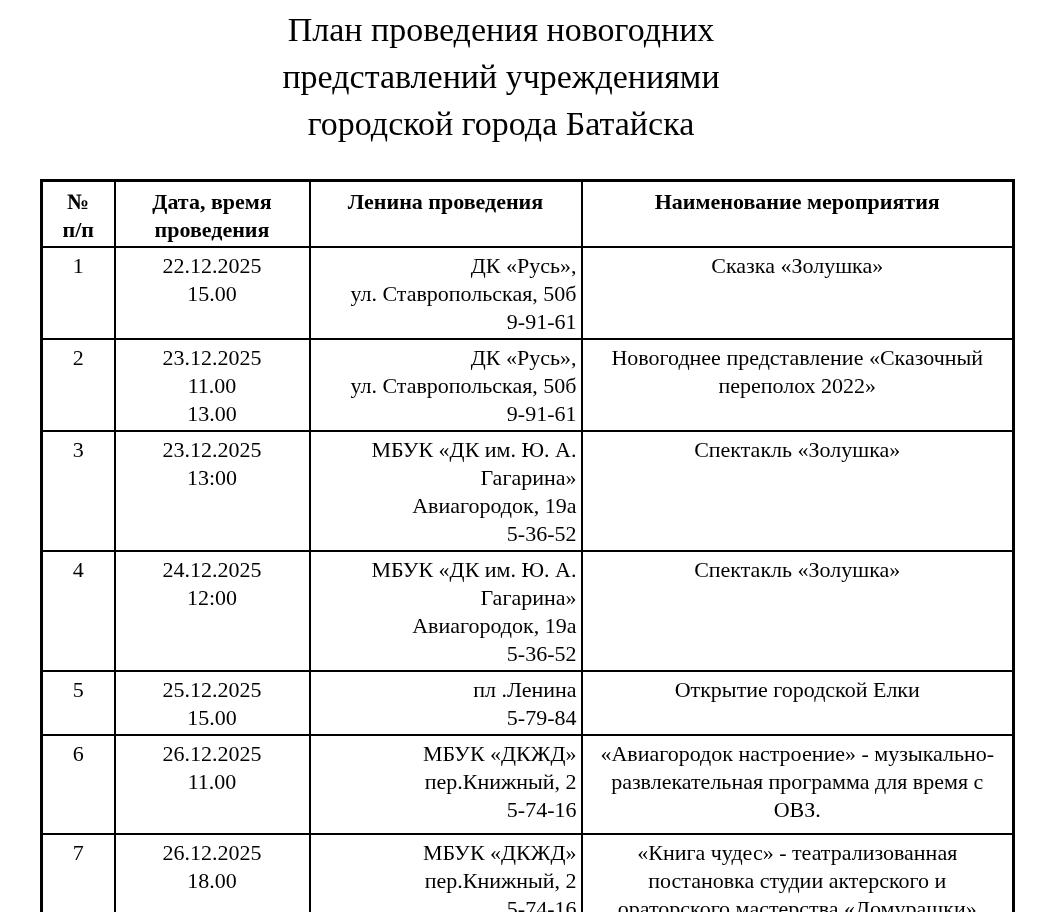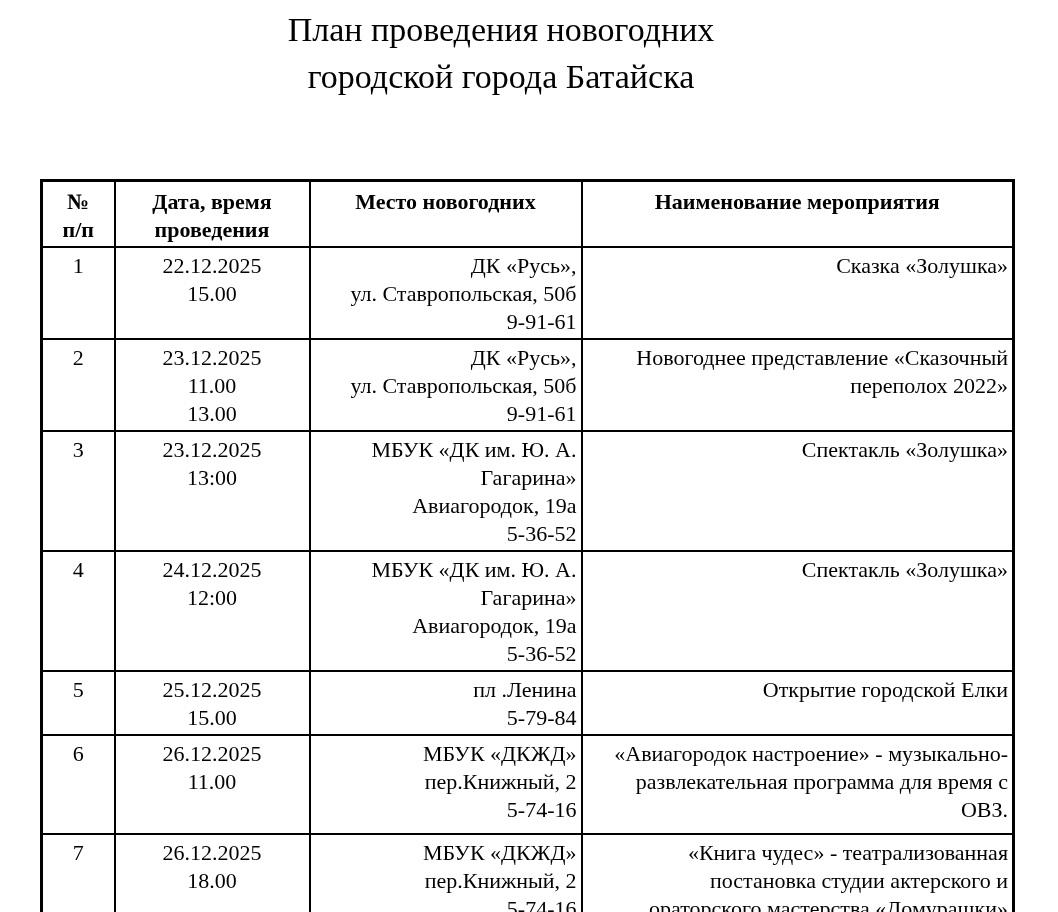--- a/index.html
+++ b/index.html
@@ -54,40 +54,41 @@
     overflow: hidden;
   }
   table.events th {
     font-weight: bold;
     text-align: center;
     padding-top: 6px;
   }
   td.c-num   { text-align: center; }
   td.c-date  { text-align: center; border-radius: 10px; }
   td.c-place { text-align: right; }
-  td.c-event { text-align: right; padding-left: 9px; padding-right: 8px; }
+  td.c-event { text-align: center; padding-left: 9px; padding-right: 8px; }
 
   thead tr { height: 65px; }
   tbody tr:nth-child(1) { height: 89px; }
   tbody tr:nth-child(2) { height: 92px; }
   tbody tr:nth-child(3) { height: 112px; }
   tbody tr:nth-child(4) { height: 111px; }
   tbody tr:nth-child(5) { height: 62px; }
   tbody tr:nth-child(6) { height: 99px; }
   tbody tr:nth-child(7) { height: 122px; }
 
   .line { min-height: 28px; }
 </style>
 </head>
 <body>
 
 <div class="page">
 
   <header class="doc-title">
       <div class="line">План проведения новогодних</div>
+      <div class="line">представлений учреждениями</div>
       <div class="line">городской города Батайска</div>
     </header>
 
   <div class="table-wrap">
     <table class="events">
       <colgroup>
         <col style="width:73px">
         <col style="width:195px">
         <col style="width:272px">
         <col style="width:432px">
@@ -96,21 +97,21 @@
         <tr>
           <th>
               <div class="line">№</div>
               <div class="line">п/п</div>
             </th>
           <th>
               <div class="line">Дата, время</div>
               <div class="line">проведения</div>
             </th>
           <th>
-              <div class="line">Место новогодних</div>
+              <div class="line">Ленина проведения</div>
             </th>
           <th>
               <div class="line">Наименование мероприятия</div>
             </th>
         </tr>
       </thead>
       <tbody>
           <tr>
     <td class="c-num">
               <div class="line">1</div>

